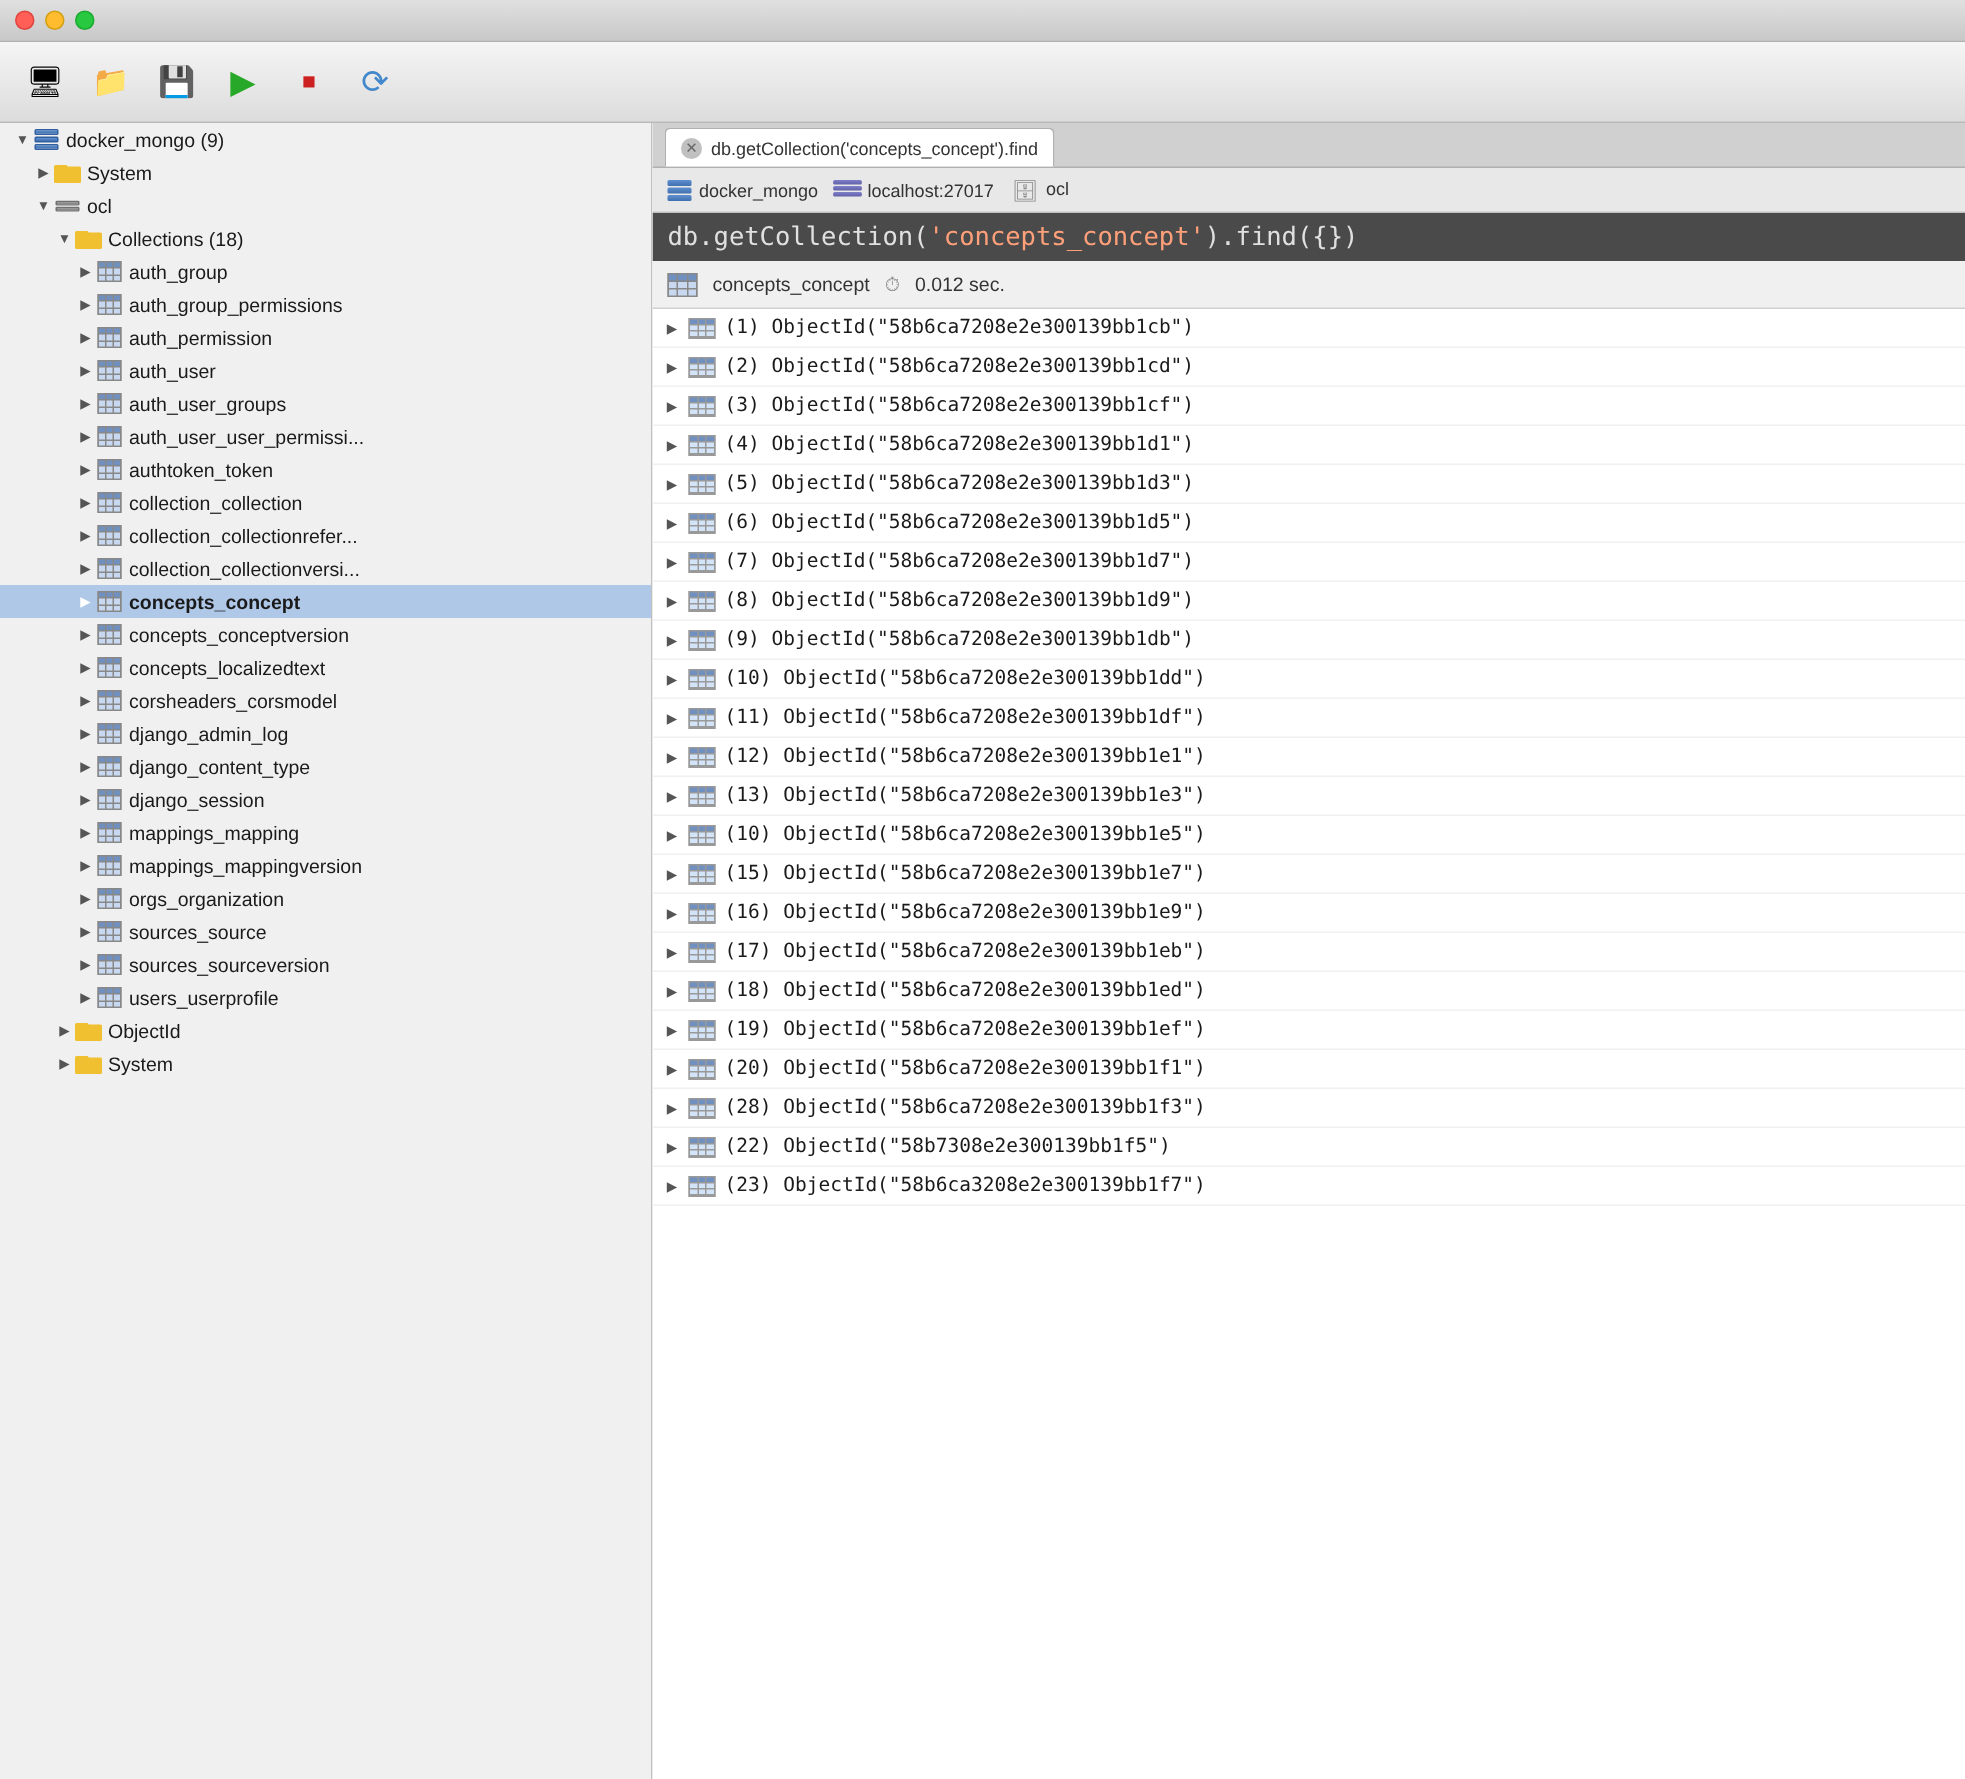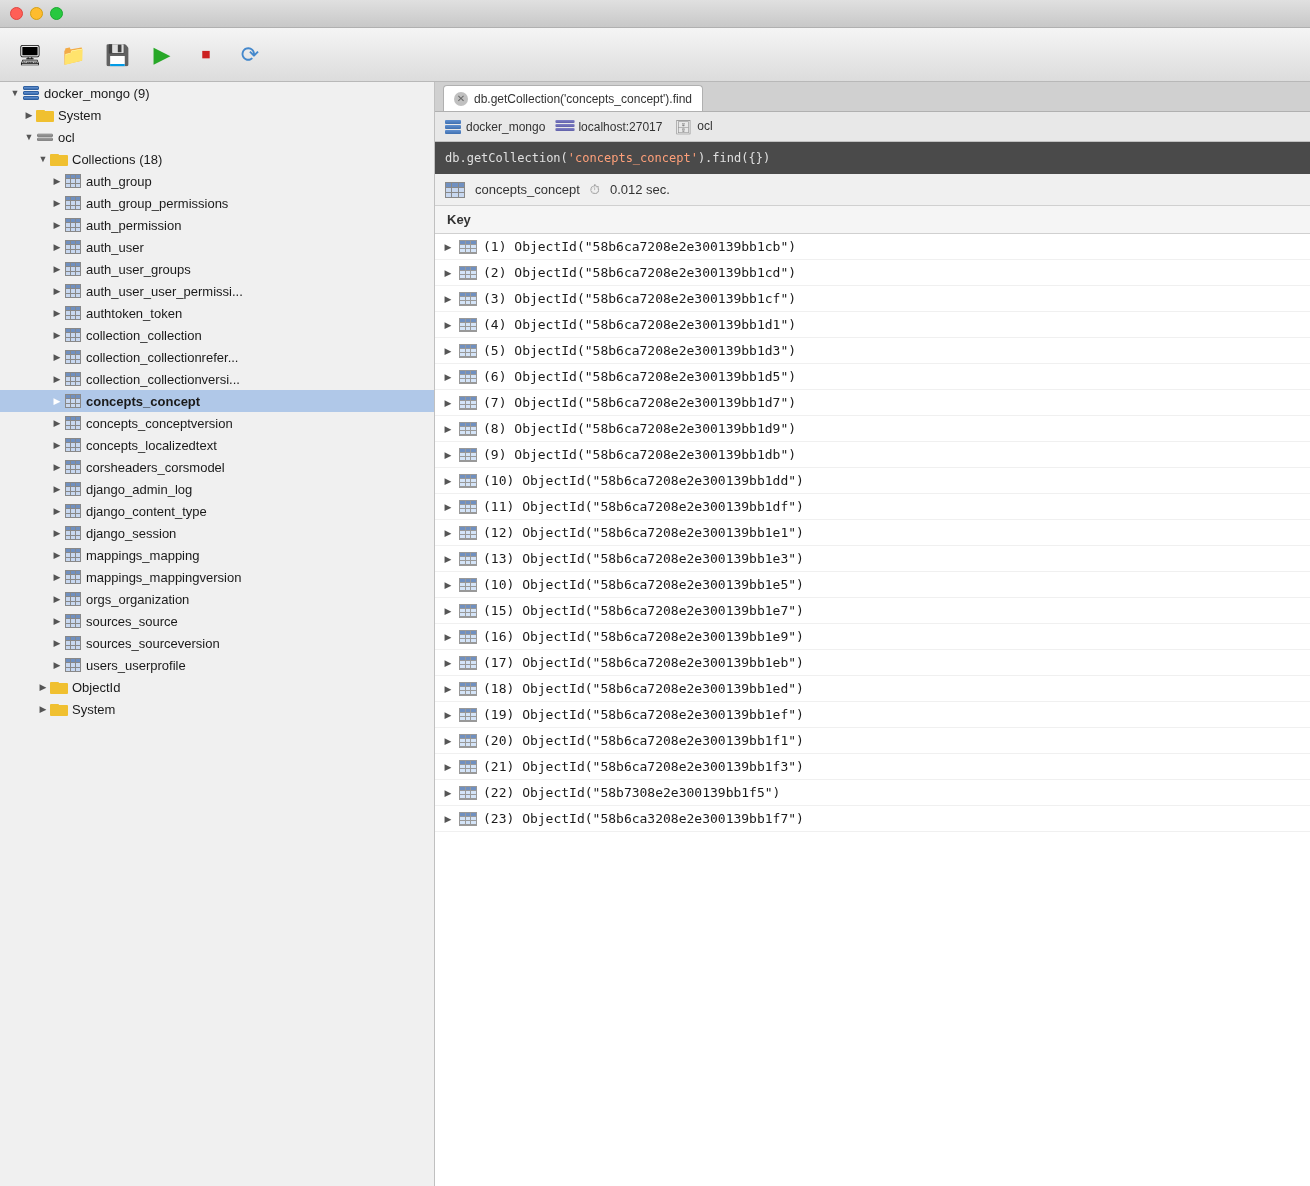--- a/index.html
+++ b/index.html
@@ -252,21 +252,21 @@
     .query-bar {
       background: #4a4a4a;
       padding: 4px 10px;
       height: 32px;
       display: flex;
       align-items: center;
     }
     .query-text {
       color: #e0e0e0;
       font-family: "Menlo", "Monaco", monospace;
-      font-size: 12px;
+      font-size: 17px;
     }
 
     
     .results-header {
       height: 32px;
       background: #f0f0f0;
       border-bottom: 1px solid #d0d0d0;
       display: flex;
       align-items: center;
       padding: 0 10px;
@@ -924,23 +924,20 @@
           <div class="results-cell"></div>
             <div class="results-cell"></div>
             <div class="results-cell"></div>
         </div>
       </span>
       <span>concepts_concept</span>
       <span class="clock-icon">⏱</span>
       <span>0.012 sec.</span>
     </div>
 
-    <div class="col-header">
-      <span class="col-header-label">Key</span>
-    </div>
 
     <div class="results-list" id="results-list">
     <div class="result-row">
     <span class="row-arrow">▶</span>
     <div class="row-icon">
       <div class="row-cell h"></div>
             <div class="row-cell h"></div>
             <div class="row-cell h"></div>
       <div class="row-cell"></div>
             <div class="row-cell"></div>
@@ -1242,21 +1239,21 @@
       <div class="row-cell h"></div>
             <div class="row-cell h"></div>
             <div class="row-cell h"></div>
       <div class="row-cell"></div>
             <div class="row-cell"></div>
             <div class="row-cell"></div>
       <div class="row-cell"></div>
             <div class="row-cell"></div>
             <div class="row-cell"></div>
     </div>
-    <span class="row-text">(21) ObjectId("58b6ca7208e2e300139bb1f3")</span>
+    <span class="row-text">(28) ObjectId("58b6ca7208e2e300139bb1f3")</span>
   </div>
         <div class="result-row">
     <span class="row-arrow">▶</span>
     <div class="row-icon">
       <div class="row-cell h"></div>
             <div class="row-cell h"></div>
             <div class="row-cell h"></div>
       <div class="row-cell"></div>
             <div class="row-cell"></div>
             <div class="row-cell"></div>

